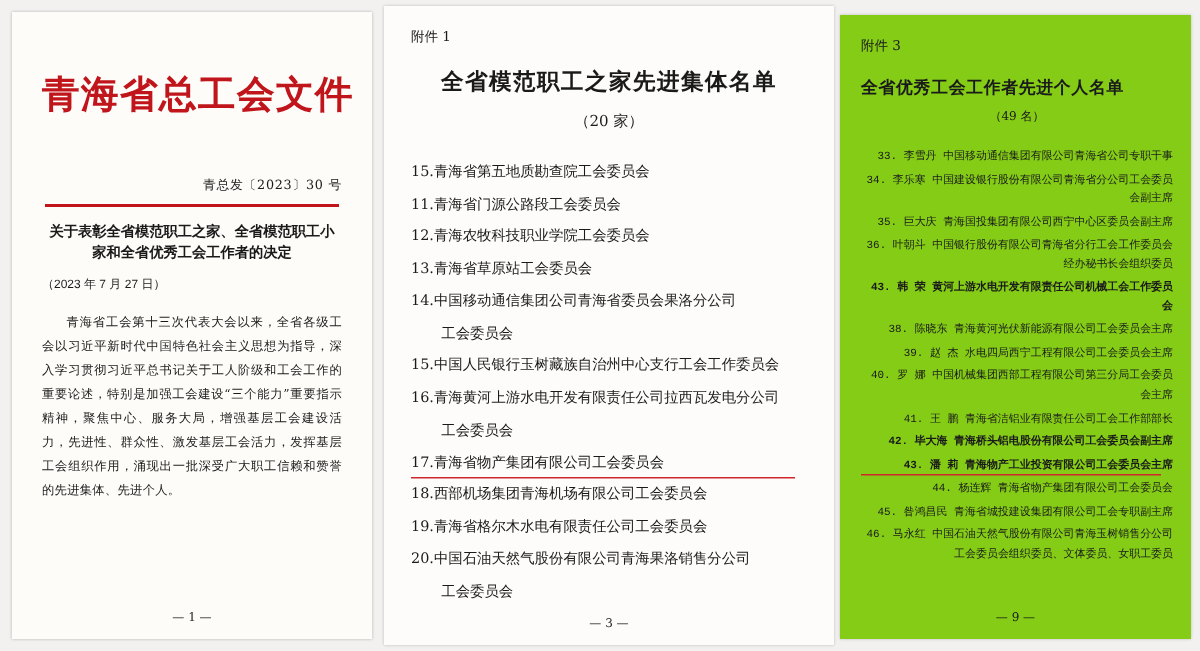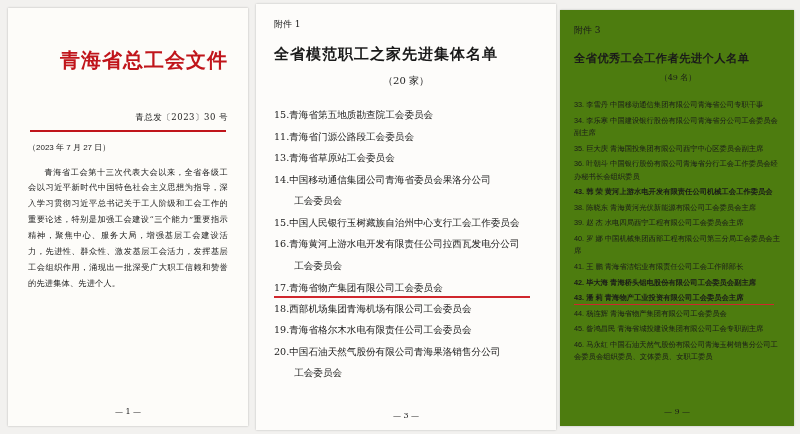--- a/index.html
+++ b/index.html
@@ -35,21 +35,21 @@
   .doc-left .inner {
     padding: 26px 20px 6px 20px;
     position: relative;
     height: 100%;
     box-sizing: border-box;
   }
   .red-title {
     color: #c0151b;
     font-family: "DejaVu Serif", "Liberation Serif", serif;
     font-weight: bold;
-    font-size: 20px;
+    font-size: 25px;
     letter-spacing: 1px;
     text-align: right;
     line-height: 1.2;
     margin-top: 14px;
     white-space: nowrap;
   }
   .doc-number {
     text-align: right;
     font-size: 8.5px;
     margin-top: 40px;
@@ -109,20 +109,21 @@
     box-sizing: border-box;
     height: 100%;
     position: relative;
   }
   .attach-label {
     font-size: 9px;
     font-family: "DejaVu Serif", "Liberation Serif", serif;
     margin-bottom: 14px;
   }
   .list-title {
+    text-align: center;
     font-size: 15px;
     font-weight: bold;
     font-family: "DejaVu Serif", "Liberation Serif", serif;
     letter-spacing: 1px;
     white-space: nowrap;
   }
   .list-sub {
     text-align: center;
     font-size: 10px;
     font-family: "DejaVu Serif", "Liberation Serif", serif;
@@ -147,21 +148,21 @@
     width: 97%;
   }
 
   
   .doc-right {
     position: absolute;
     left: 560px;
     top: 10px;
     width: 234px;
     height: 416px;
-    background: #4d7c0f;
+    background: #84cc16;
     box-shadow: 0 0 2px rgba(0,0,0,0.22);
     overflow: hidden;
   }
   .doc-right .inner {
     padding: 14px 12px 6px 14px;
     box-sizing: border-box;
     height: 100%;
     position: relative;
   }
   .r-title {
@@ -175,21 +176,22 @@
   .r-sub {
     text-align: center;
     font-size: 8px;
     font-family: "DejaVu Serif", "Liberation Serif", serif;
     margin-top: 6px;
     margin-bottom: 16px;
   }
   .r-list {
     font-size: 7.3px;
     line-height: 1.72;
-    font-family: Liberation Sans, sans-serif;
+    font-family: Liberation Mono, monospace;
+    text-align: right;
   }
   .r-entry { margin-bottom: 3px; }
   .r-underline {
     display: block;
     height: 1.2px;
     background: #d0272d;
     width: 96%;
     margin-top: -1px;
   }
   .r-entry.bold-name { font-weight: bold; }
@@ -197,20 +199,21 @@
 </head>
 <body>
 
 <div class="page">
 
   <div class="doc-left">
     <div class="inner">
       <div class="red-title">青海省总工会文件</div>
       <div class="doc-number">青总发〔2023〕30 号</div>
       <div class="red-rule"></div>
+      <div class="doc-heading">关于表彰全省模范职工之家、全省模范职工小家和全省优秀工会工作者的决定</div>
       <div class="doc-date">（2023 年 7 月 27 日）</div>
       <div class="doc-body">
         <p>青海省工会第十三次代表大会以来，全省各级工会以习近平新时代中国特色社会主义思想为指导，深入学习贯彻习近平总书记关于工人阶级和工会工作的重要论述，特别是加强工会建设“三个能力”重要指示精神，聚焦中心、服务大局，增强基层工会建设活力，先进性、群众性、激发基层工会活力，发挥基层工会组织作用，涌现出一批深受广大职工信赖和赞誉的先进集体、先进个人。</p>
       </div>
       <div class="page-num">— 1 —</div>
     </div>
   </div>
 
   <div class="doc-mid">
     <div class="inner">
@@ -218,20 +221,23 @@
       <div class="list-title">全省模范职工之家先进集体名单</div>
       <div class="list-sub">（20 家）</div>
       <div class="mid-list" id="mid-list">
           <div class="item">
             <div>15.青海省第五地质勘查院工会委员会</div>
           </div>
           <div class="item">
             <div>11.青海省门源公路段工会委员会</div>
           </div>
           <div class="item">
+            <div>12.青海农牧科技职业学院工会委员会</div>
+          </div>
+          <div class="item">
             <div>13.青海省草原站工会委员会</div>
           </div>
           <div class="item">
             <div>14.中国移动通信集团公司青海省委员会果洛分公司</div>
             <div class="l2">工会委员会</div>
           </div>
           <div class="item">
             <div>15.中国人民银行玉树藏族自治州中心支行工会工作委员会</div>
           </div>
           <div class="item">

